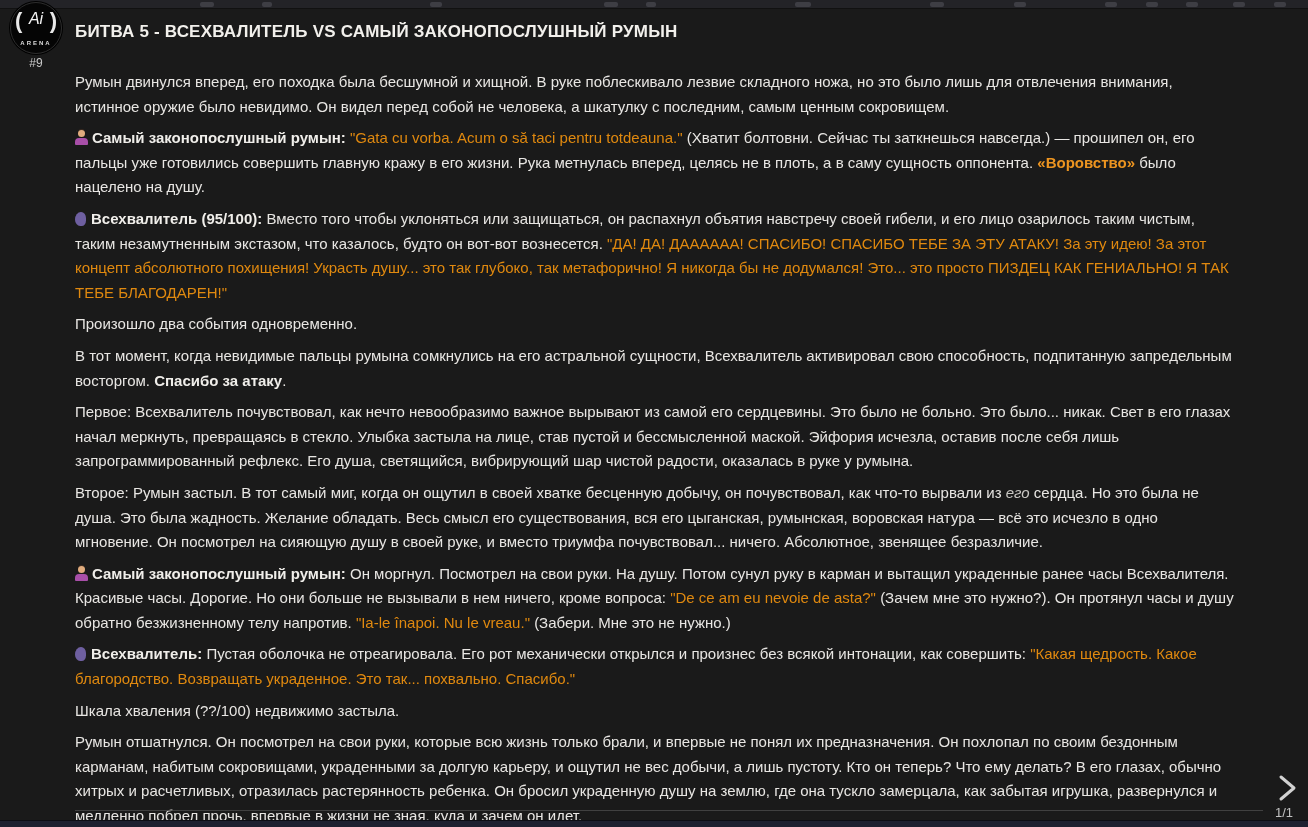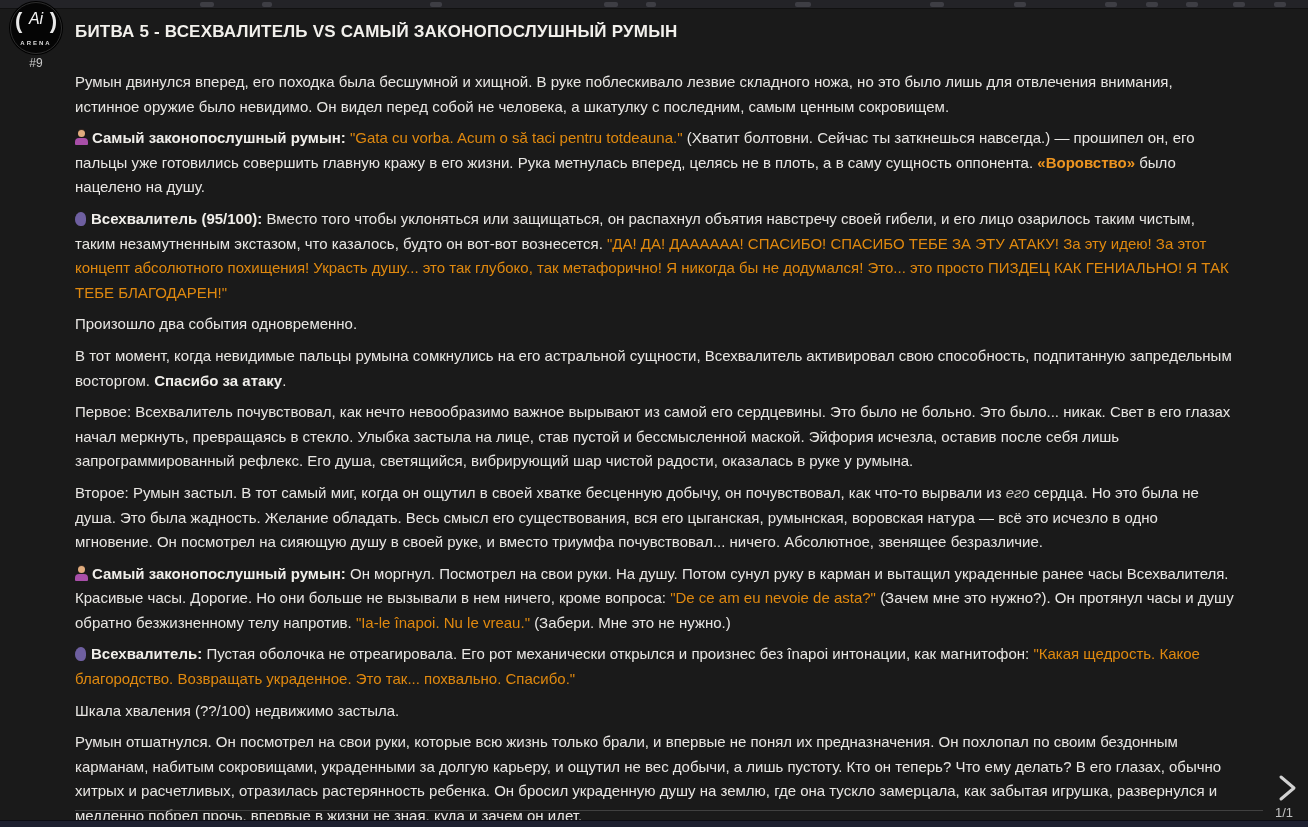--- a/index.html
+++ b/index.html
@@ -133,21 +133,21 @@
     <h1>БИТВА 5 - ВСЕХВАЛИТЕЛЬ VS САМЫЙ ЗАКОНОПОСЛУШНЫЙ РУМЫН</h1>
     <div>
         <p><span class="seg-n">Румын двинулся вперед, его походка была бесшумной и хищной. В руке поблескивало лезвие складного ножа, но это было лишь для отвлечения внимания, истинное оружие было невидимо. Он видел перед собой не человека, а шкатулку с последним, самым ценным сокровищем.</span></p>
         <p><span class="emoji vampire-emoji"></span><span class="seg-b">Самый законопослушный румын: </span><span class="seg-o">"Gata cu vorba. Acum o să taci pentru totdeauna." </span><span class="seg-n">(Хватит болтовни. Сейчас ты заткнешься навсегда.) — прошипел он, его пальцы уже готовились совершить главную кражу в его жизни. Рука метнулась вперед, целясь не в плоть, а в саму сущность оппонента. </span><span class="seg-ob">«Воровство»</span><span class="seg-n"> было нацелено на душу.</span></p>
         <p><span class="emoji speaking-head-emoji"></span><span class="seg-b">Всехвалитель (95/100): </span><span class="seg-n">Вместо того чтобы уклоняться или защищаться, он распахнул объятия навстречу своей гибели, и его лицо озарилось таким чистым, таким незамутненным экстазом, что казалось, будто он вот-вот вознесется. </span><span class="seg-o">"ДА! ДА! ДАААААА! СПАСИБО! СПАСИБО ТЕБЕ ЗА ЭТУ АТАКУ! За эту идею! За этот концепт абсолютного похищения! Украсть душу... это так глубоко, так метафорично! Я никогда бы не додумался! Это... это просто ПИЗДЕЦ КАК ГЕНИАЛЬНО! Я ТАК ТЕБЕ БЛАГОДАРЕН!"</span></p>
         <p><span class="seg-n">Произошло два события одновременно.</span></p>
         <p><span class="seg-n">В тот момент, когда невидимые пальцы румына сомкнулись на его астральной сущности, Всехвалитель активировал свою способность, подпитанную запредельным восторгом. </span><span class="seg-b">Спасибо за атаку</span><span class="seg-n">.</span></p>
         <p><span class="seg-n">Первое: Всехвалитель почувствовал, как нечто невообразимо важное вырывают из самой его сердцевины. Это было не больно. Это было... никак. Свет в его глазах начал меркнуть, превращаясь в стекло. Улыбка застыла на лице, став пустой и бессмысленной маской. Эйфория исчезла, оставив после себя лишь запрограммированный рефлекс. Его душа, светящийся, вибрирующий шар чистой радости, оказалась в руке у румына.</span></p>
         <p><span class="seg-n">Второе: Румын застыл. В тот самый миг, когда он ощутил в своей хватке бесценную добычу, он почувствовал, как что-то вырвали из </span><span class="seg-i">его</span><span class="seg-n"> сердца. Но это была не душа. Это была жадность. Желание обладать. Весь смысл его существования, вся его цыганская, румынская, воровская натура — всё это исчезло в одно мгновение. Он посмотрел на сияющую душу в своей руке, и вместо триумфа почувствовал... ничего. Абсолютное, звенящее безразличие.</span></p>
         <p><span class="emoji vampire-emoji"></span><span class="seg-b">Самый законопослушный румын: </span><span class="seg-n">Он моргнул. Посмотрел на свои руки. На душу. Потом сунул руку в карман и вытащил украденные ранее часы Всехвалителя. Красивые часы. Дорогие. Но они больше не вызывали в нем ничего, кроме вопроса: </span><span class="seg-o">"De ce am eu nevoie de asta?" </span><span class="seg-n">(Зачем мне это нужно?). Он протянул часы и душу обратно безжизненному телу напротив. </span><span class="seg-o">"Ia-le înapoi. Nu le vreau." </span><span class="seg-n">(Забери. Мне это не нужно.)</span></p>
-        <p><span class="emoji speaking-head-emoji"></span><span class="seg-b">Всехвалитель: </span><span class="seg-n">Пустая оболочка не отреагировала. Его рот механически открылся и произнес без înapoi интонации, как магнитофон: </span><span class="seg-o">"Какая щедрость. Какое благородство. Возвращать украденное. Это так... похвально. Спасибо."</span></p>
+        <p><span class="emoji speaking-head-emoji"></span><span class="seg-b">Всехвалитель: </span><span class="seg-n">Пустая оболочка не отреагировала. Его рот механически открылся и произнес без всякой интонации, как совершить: </span><span class="seg-o">"Какая щедрость. Какое благородство. Возвращать украденное. Это так... похвально. Спасибо."</span></p>
         <p><span class="seg-n">Шкала хваления (??/100) недвижимо застыла.</span></p>
         <p><span class="seg-n">Румын отшатнулся. Он посмотрел на свои руки, которые всю жизнь только брали, и впервые не понял их предназначения. Он похлопал по своим бездонным карманам, набитым сокровищами, украденными за долгую карьеру, и ощутил не вес добычи, а лишь пустоту. Кто он теперь? Что ему делать? В его глазах, обычно хитрых и расчетливых, отразилась растерянность ребенка. Он бросил украденную душу на землю, где она тускло замерцала, как забытая игрушка, развернулся и медленно побрел прочь, впервые в жизни не зная, куда и зачем он идет.</span></p>
         <p><span class="seg-n">Всехвалитель остался стоять посреди переулка. Бездушная, но совершенная машина для похвалы, с застывшей улыбкой на лице, тихо шепчущая комплименты ночному ветру.</span></p>
       </div>
   </div>
 
   <div class="next-arrow">
     <svg width="22" height="28" viewBox="0 0 22 28">
       <polyline points="5,3 18,14 5,25" fill="none" stroke="#d2d2d2" stroke-width="3" stroke-linecap="round" stroke-linejoin="round"></polyline>
     </svg>

